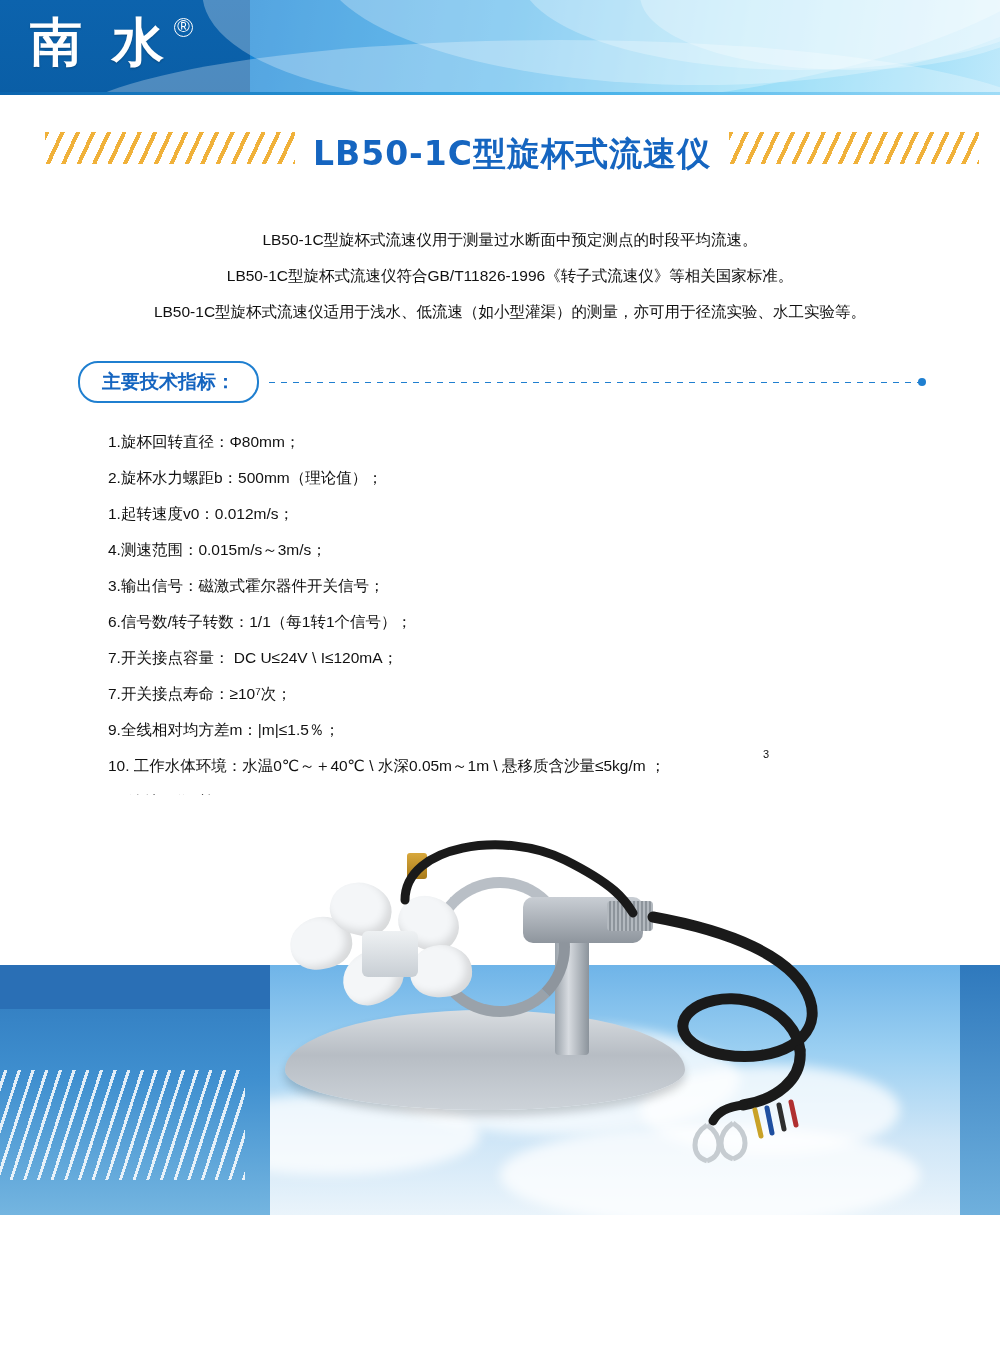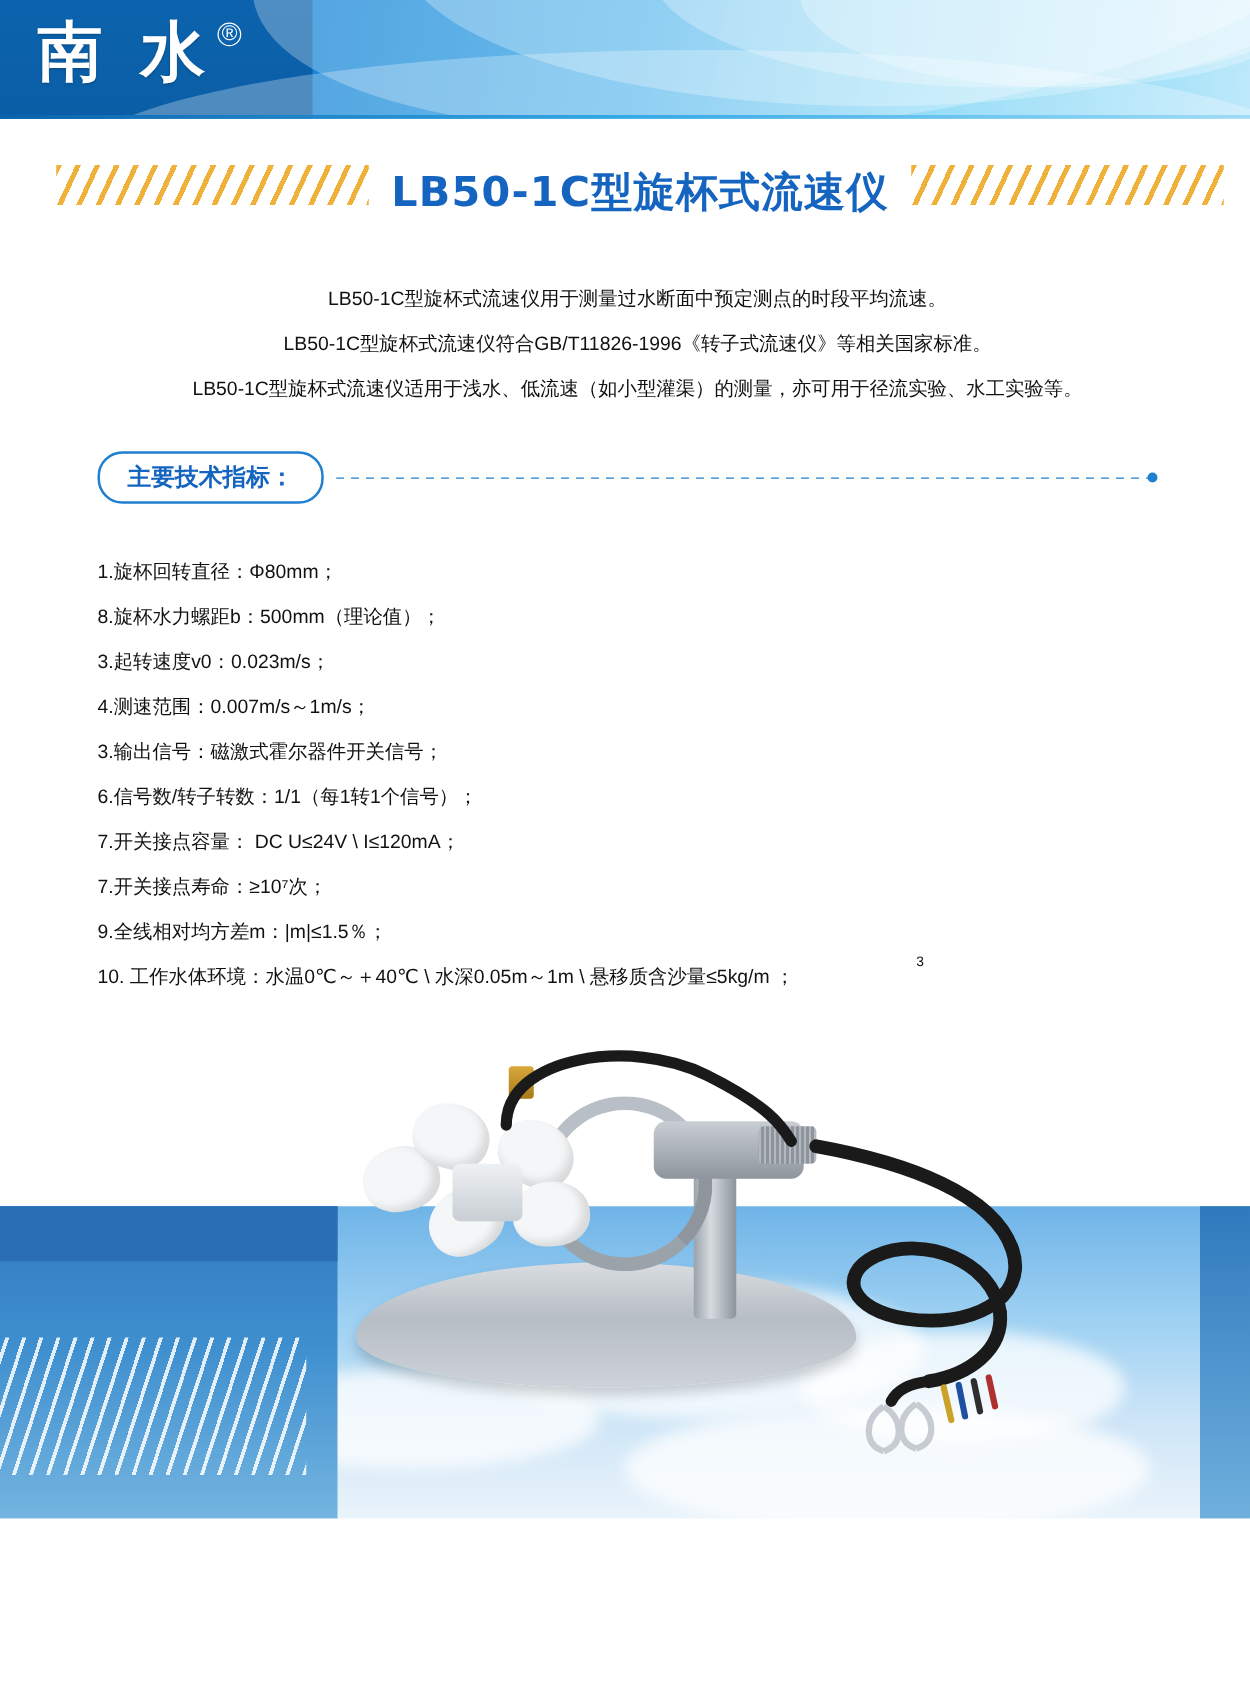--- a/index.html
+++ b/index.html
@@ -91,21 +91,21 @@
     background:repeating-linear-gradient(90deg,#1f7fd0 0 6px,transparent 6px 12px);
     position:relative;
   }
   .dotline:after {
     content:""; position:absolute; right:-3px; top:-3.5px;
     width:8px; height:8px; border-radius:50%; background:#1f7fd0;
   }
 
   
   .specs {
-    position:absolute; left:78px; top:430px; width:860px;margin-top:16px;
+    position:absolute; left:108px; top:430px; width:860px;
   }
   .specs div {
     font-size:15.5px; line-height:1.55; margin-bottom:12px; color:#111;
     position:relative;
   }
   .sup-float {
     position:absolute; left:655px; top:-8px; font-size:11px; color:#111;
   }
 
   
@@ -226,23 +226,23 @@
   <p>LB50-1C型旋杯式流速仪适用于浅水、低流速（如小型灌渠）的测量，亦可用于径流实验、水工实验等。</p>
 </div>
 
 <div class="section-head">
   <div class="pill">主要技术指标：</div>
   <div class="dotline"></div>
 </div>
 
 <div class="specs">
   <div>1.旋杯回转直径：Φ80mm；</div>
-  <div>8.旋杯水力螺距b：500mm（理论值）；</div>
-  <div>3.起转速度v0：0.023m/s；</div>
-  <div>4.测速范围：0.007m/s～1m/s；</div>
+  <div>2.旋杯水力螺距b：500mm（理论值）；</div>
+  <div>1.起转速度v0：0.012m/s；</div>
+  <div>4.测速范围：0.015m/s～3m/s；</div>
   <div>3.输出信号：磁激式霍尔器件开关信号；</div>
   <div>6.信号数/转子转数：1/1（每1转1个信号）；</div>
   <div>7.开关接点容量： DC U≤24V \ I≤120mA；</div>
   <div>7.开关接点寿命：≥10⁷次；</div>
   <div>9.全线相对均方差m：|m|≤1.5％；</div>
   <div>
     <span>10. 工作水体环境：水温0℃～＋40℃ \ 水深0.05m～1m \ 悬移质含沙量≤5kg/m ；</span>
     <span class="sup-float">3</span>
   </div>
   <div>11.连续工作时间：≤8h；</div>

